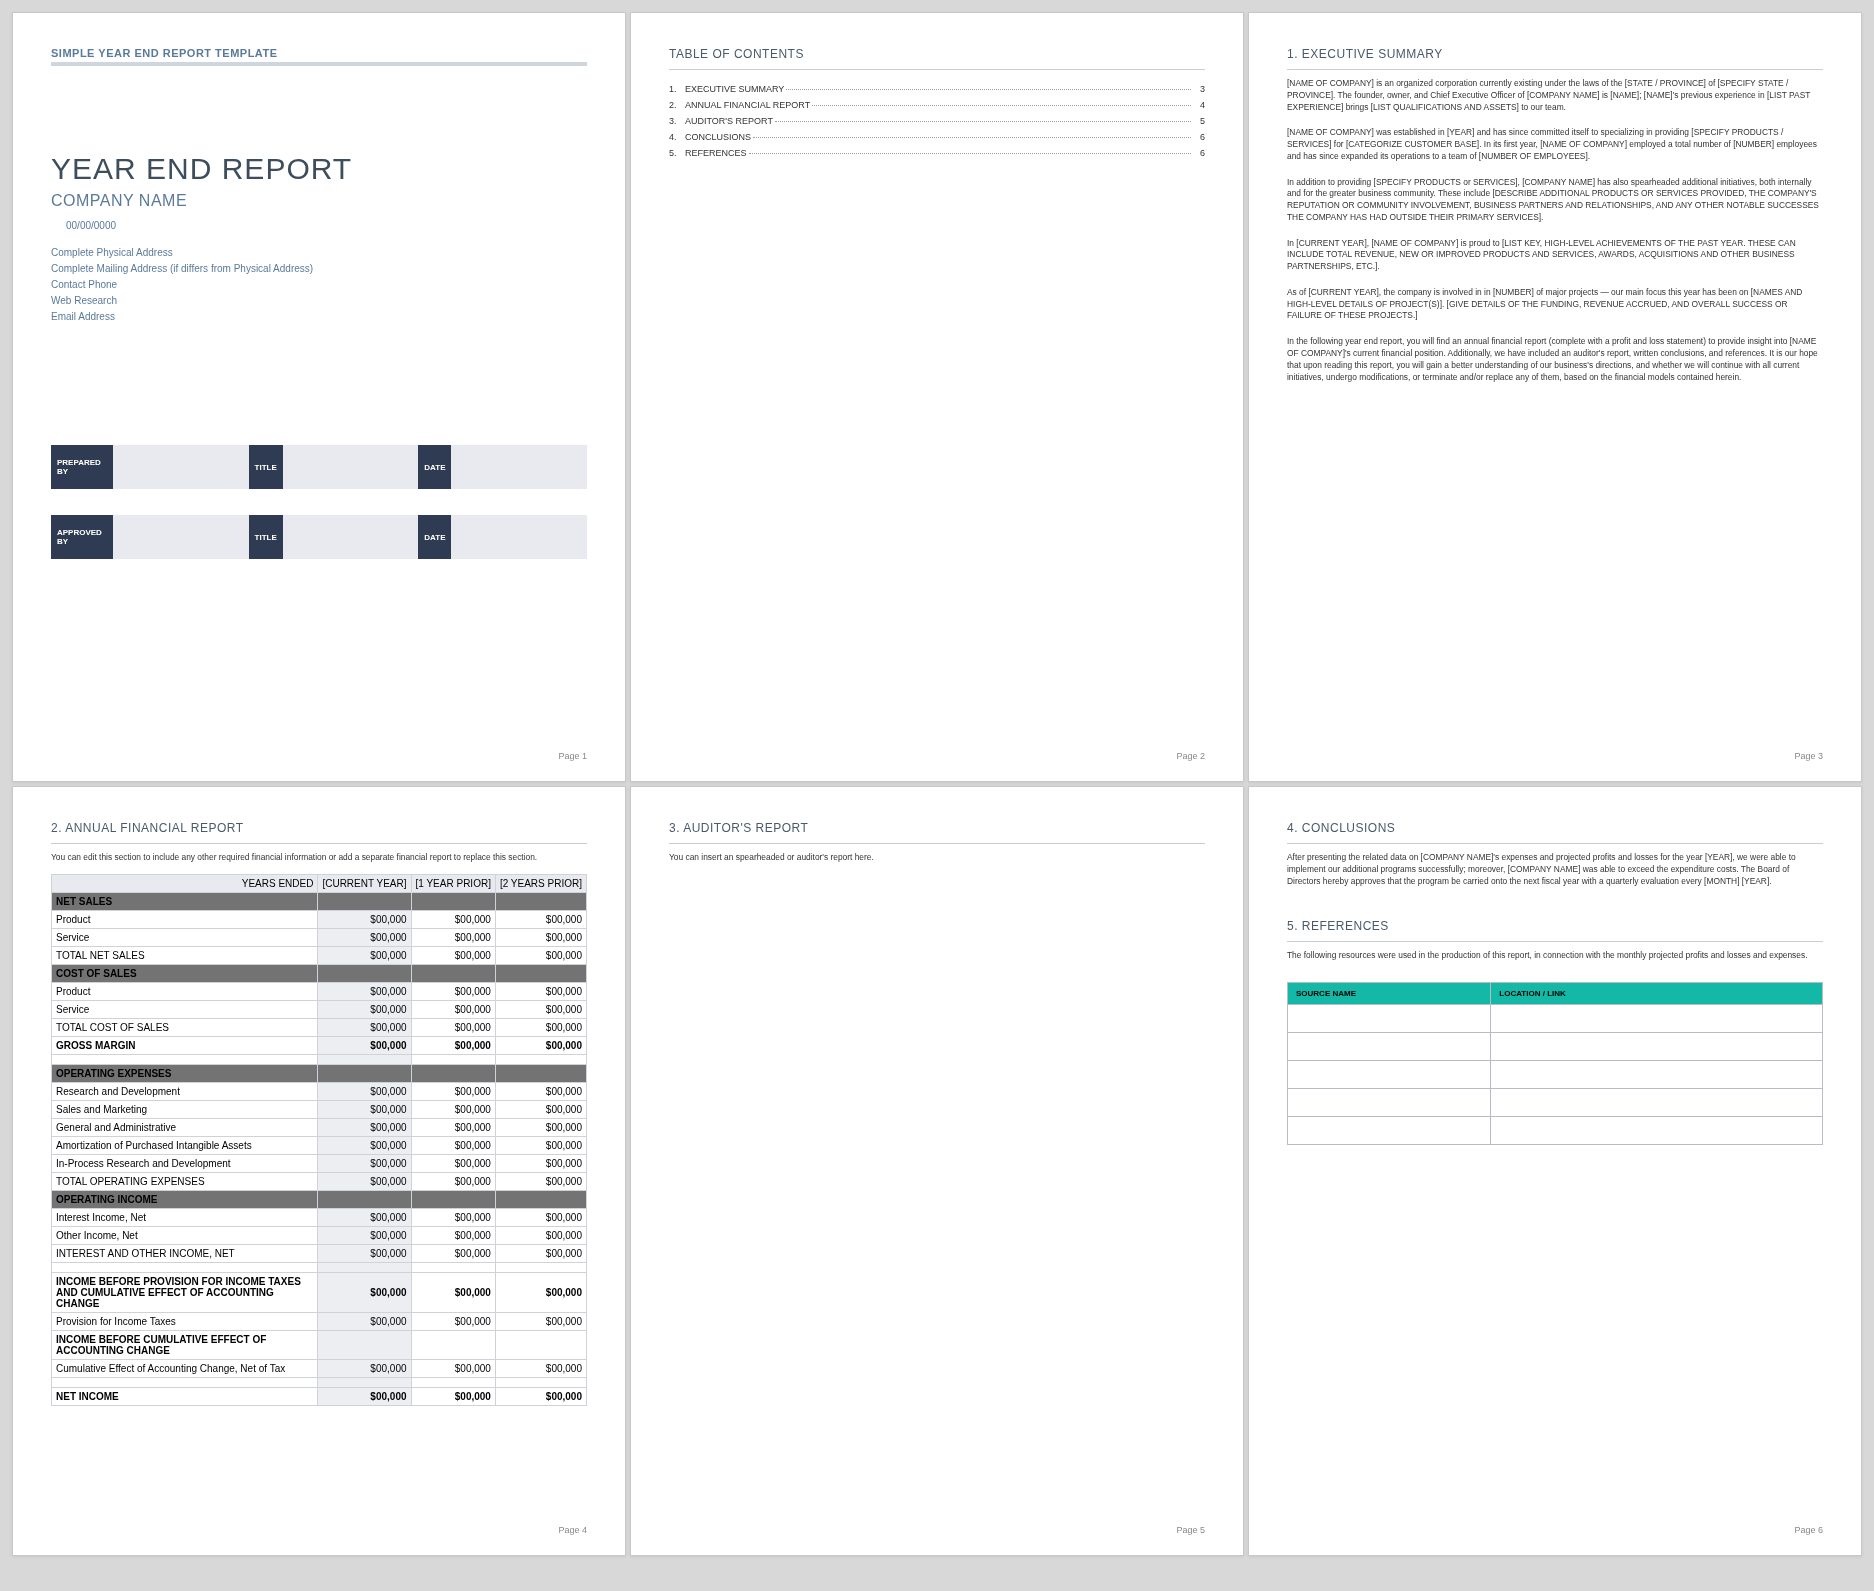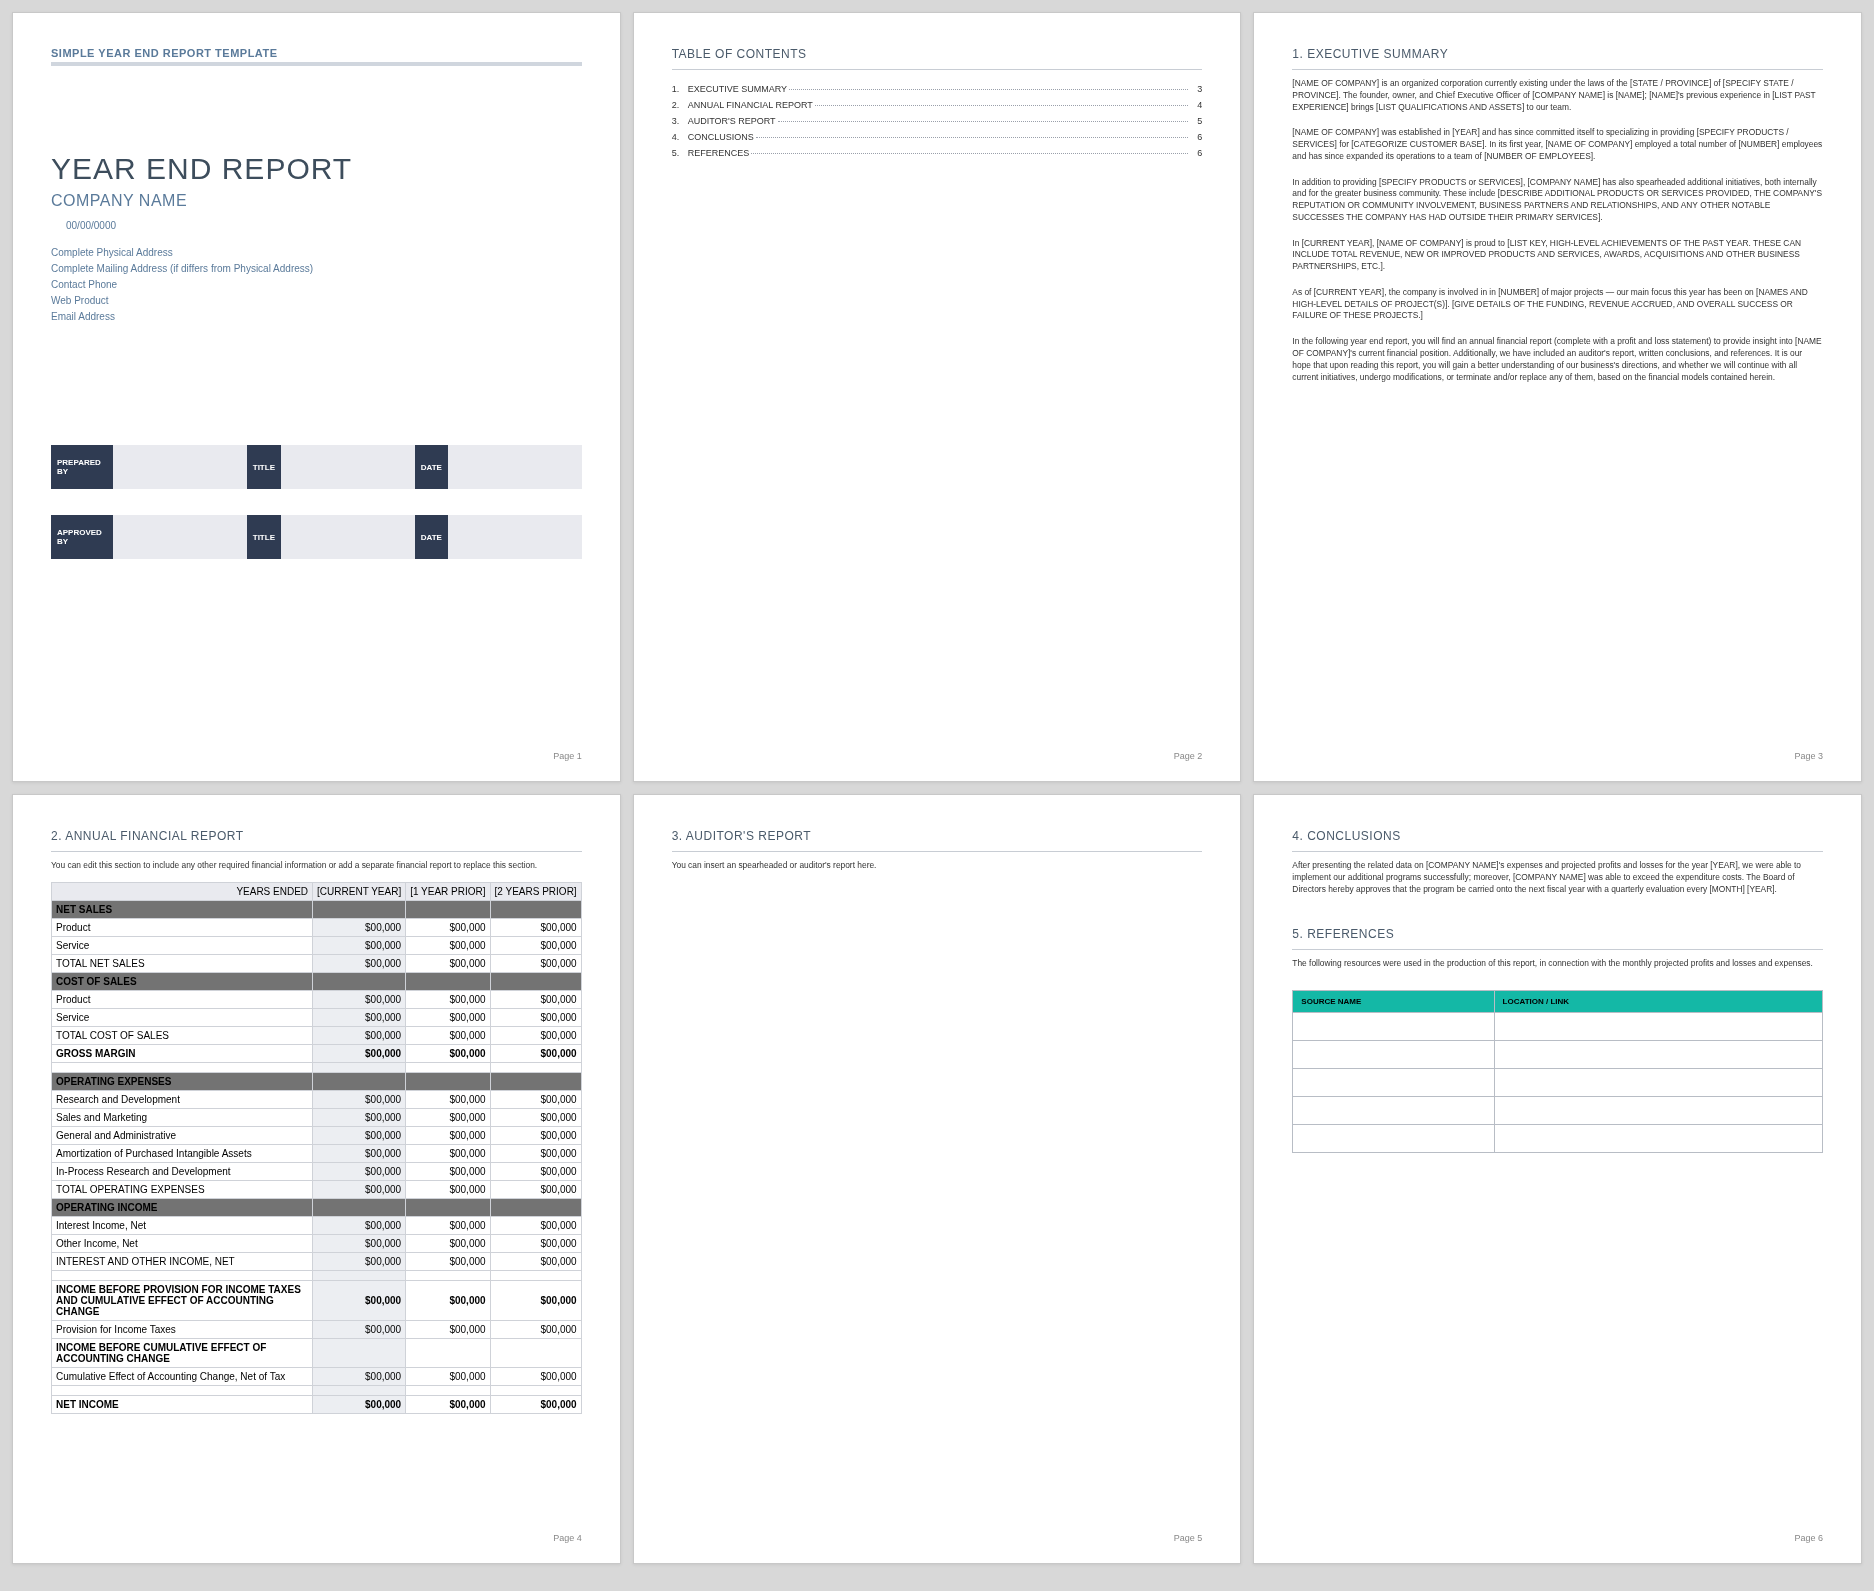--- a/index.html
+++ b/index.html
@@ -4,21 +4,21 @@
 <style>
   * { box-sizing: border-box; margin: 0; padding: 0; }
   body {
     background: #d8d8d8;
     font-family: Arial, Helvetica, sans-serif;
     padding: 12px;
   }
   .grid {
     display: grid;
     grid-template-columns: repeat(3, 1fr);
-    gap: 12px;
+    gap: 4px;
     max-width: 1850px;
     margin: 0 auto;
   }
   .page {
     background: #fff;
     border: 1px solid #c8c8c8;
     box-shadow: 0 1px 3px rgba(0,0,0,.08);
     padding: 34px 38px 20px 38px;
     position: relative;
     min-height: 770px;
@@ -167,21 +167,21 @@
     <div class="tpl-top">SIMPLE YEAR END REPORT TEMPLATE</div>
     <div class="hr-bar"></div>
 
     <div class="big-title">YEAR END REPORT</div>
     <div class="sub-title">COMPANY NAME</div>
     <div class="date-line">00/00/0000</div>
     <div class="addr-block">
       <div>Complete Physical Address</div>
       <div>Complete Mailing Address (if differs from Physical Address)</div>
       <div>Contact Phone</div>
-      <div>Web Product</div>
+      <div>Web Research</div>
       <div>Email Address</div>
     </div>
 
     <table class="sig-table">
       <tbody>
           <tr>
         <td class="sig-label">PREPARED BY</td>
         <td class="sig-fill"></td>
         <td class="sig-label small">TITLE</td>
         <td class="sig-fill"></td>

